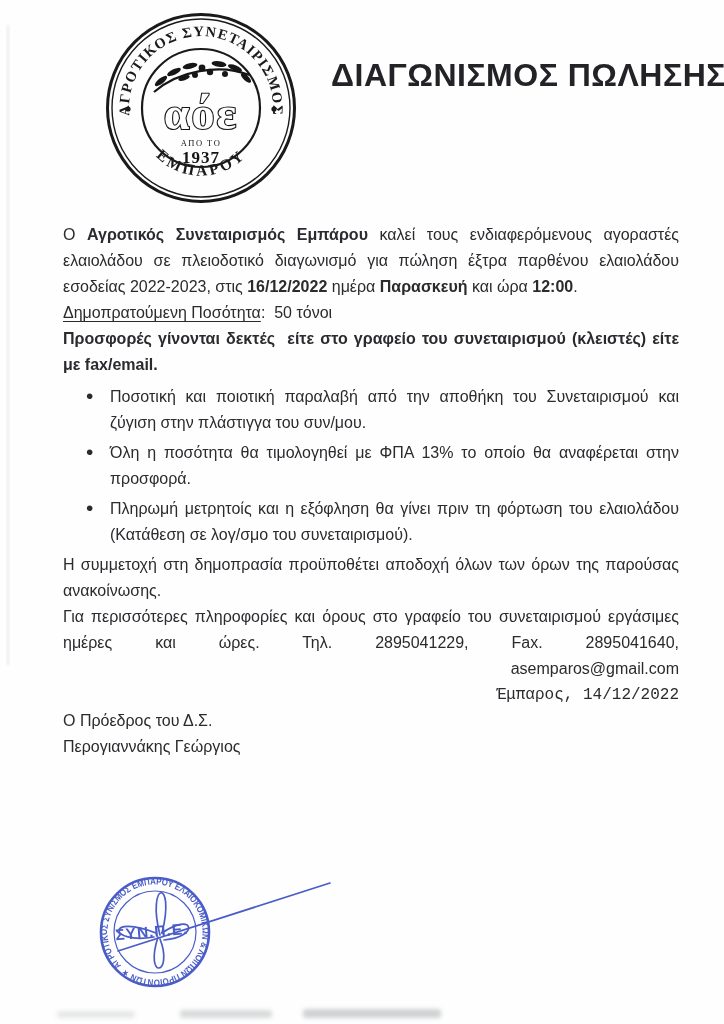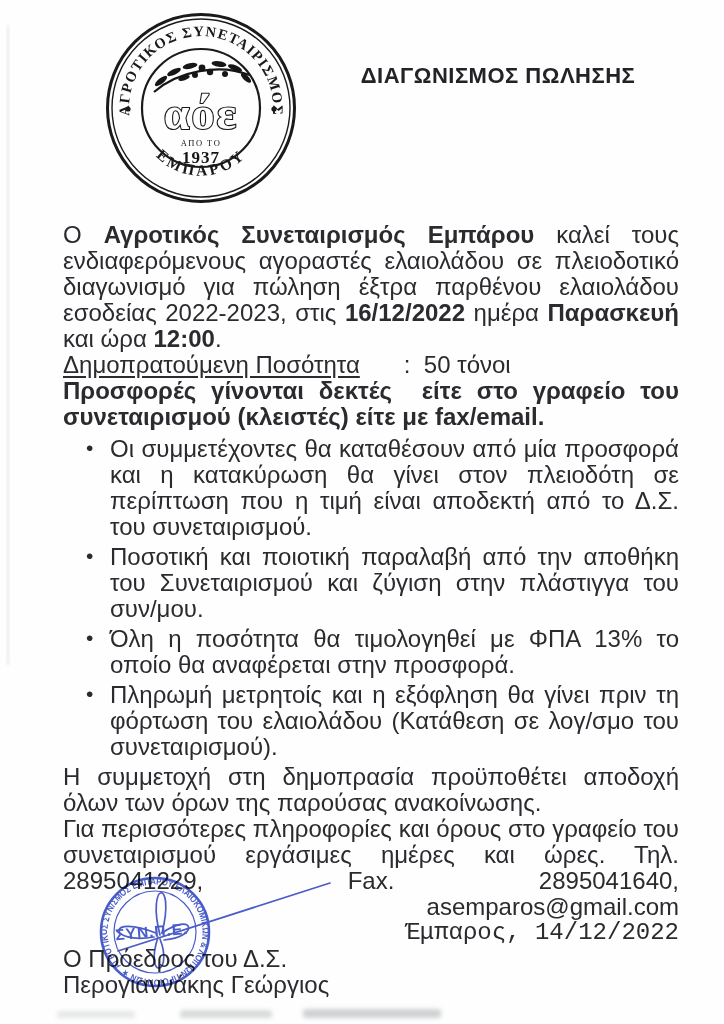--- a/index.html
+++ b/index.html
@@ -10,36 +10,36 @@
     overflow: hidden;
     font-family: "Liberation Sans", "DejaVu Sans", sans-serif;
     color: #2b2a2e;
   }
   .page { position: absolute; inset: 0; background: #fefefe; }
 
   
   .logo-wrap { position: absolute; left: 98px; top: 8px; width: 206px; height: 200px; }
   .title {
     position: absolute; left: 331px; top: 56px; width: 334px;
-    text-align: center; font-weight: bold; font-size: 22px; line-height: 39px;
+    text-align: center; font-weight: bold; font-size: 32px; line-height: 39px;
     color: #232227; letter-spacing: 0.5px;
   }
   .title div { white-space: nowrap; }
 
   
   .content {
     position: absolute; left: 63px; top: 222px; width: 616px;
-    font-size: 24px; line-height: 26px;
+    font-size: 16px; line-height: 26px;
   }
   .content p { margin: 0; }
   .b { font-weight: bold; }
   .p-intro { text-align: justify; }
   .p-quantity { margin-top: 9px; }
   .u-label { text-decoration: underline; text-underline-offset: 3px; }
-  .q-rest { white-space: pre; margin-left: 44px; }
+  .q-rest { white-space: pre; }
   .p-details { margin-left: 152px; }
   .p-offers {
     font-weight: bold; text-align: justify; white-space: pre-wrap;
     text-underline-offset: 4px; text-decoration-thickness: 2px;
   }
   ul.terms { list-style: none; margin: 6px 0 0 0; padding: 0 0 0 47px; }
   ul.terms li { position: relative; text-align: justify; margin-bottom: 4px; }
   ul.terms li::before { content: "•"; position: absolute; left: -24px; top: -1px; font-size: 21px; }
   .p-participation { margin-top: 2px; text-align: justify; }
   .p-contact { margin-top: 6px; text-align: justify; text-align-last: justify; }
@@ -115,21 +115,20 @@
   <div class="content">
 
     <p class="p-intro"><span>Ο </span><span class="b">Αγροτικός Συνεταιρισμός Εμπάρου</span><span> καλεί τους ενδιαφερόμενους αγοραστές ελαιολάδου σε πλειοδοτικό διαγωνισμό για πώληση έξτρα παρθένου ελαιολάδου εσοδείας 2022-2023, στις </span><span class="b">16/12/2022</span><span> ημέρα </span><span class="b">Παρασκευή</span><span> και ώρα </span><span class="b">12:00</span><span>.</span></p>
 
     <p class="p-quantity"><span class="u-label">Δημοπρατούμενη Ποσότητα</span><span class="q-rest">:  50 τόνοι</span></p>
 
 
     <p class="p-offers">Προσφορές γίνονται δεκτές  είτε στο γραφείο του συνεταιρισμού (κλειστές) είτε με fax/email.</p>
 
     <ul class="terms">
-      <li>Οι συμμετέχοντες θα καταθέσουν από μία προσφορά και η κατακύρωση θα γίνει στον πλειοδότη σε περίπτωση που η τιμή είναι αποδεκτή από το Δ.Σ. του συνεταιρισμού.</li>
       <li>Ποσοτική και ποιοτική παραλαβή από την αποθήκη του Συνεταιρισμού και ζύγιση στην πλάστιγγα του συν/μου.</li>
       <li>Όλη η ποσότητα θα τιμολογηθεί με ΦΠΑ 13% το οποίο θα αναφέρεται στην προσφορά.</li>
       <li>Πληρωμή μετρητοίς και η εξόφληση θα γίνει πριν τη φόρτωση του ελαιολάδου (Κατάθεση σε λογ/σμο του συνεταιρισμού).</li>
     </ul>
 
     <p class="p-participation">Η συμμετοχή στη δημοπρασία προϋποθέτει αποδοχή όλων των όρων της παρούσας ανακοίνωσης.</p>
 
     <p class="p-contact">Για περισσότερες πληροφορίες και όρους στο γραφείο του συνεταιρισμού εργάσιμες ημέρες και ώρες. Τηλ. 2895041229, Fax. 2895041640,</p>
     <p class="p-email">asemparos@gmail.com</p>
 

